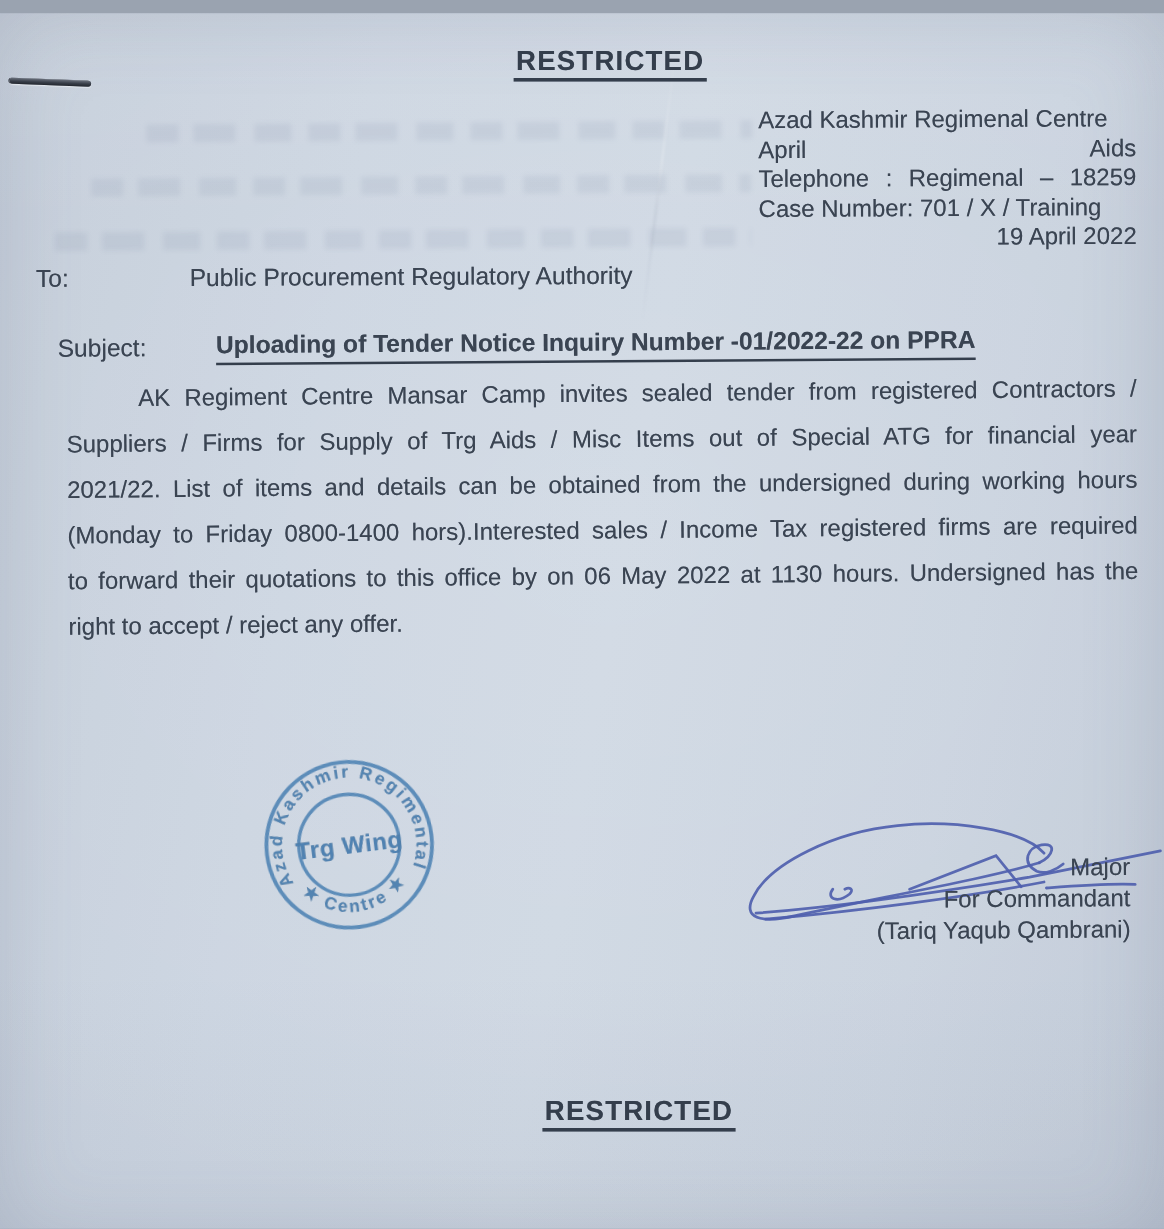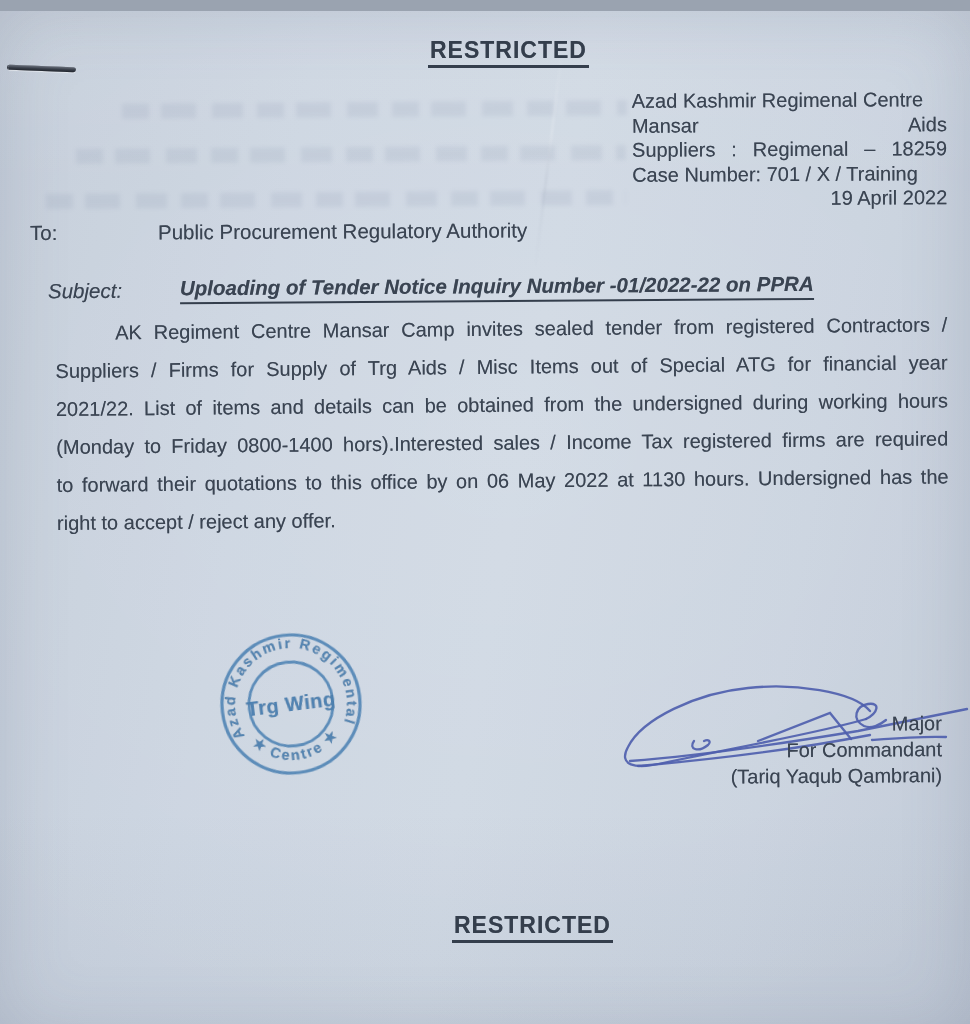--- a/index.html
+++ b/index.html
@@ -49,21 +49,21 @@
   
   .letterhead{
     position:absolute;left:632px;top:77px;width:315px;
     font-size:20px;line-height:24.6px;transform:rotate(-.3deg);
   }
   .lh-spread{display:flex;justify-content:space-between;}
   .lh-date{text-align:right;}
   
   .to-row{position:absolute;left:30px;top:210px;font-size:20.5px;transform:rotate(-.3deg);}
   .to-row .name{position:absolute;left:128px;top:0;white-space:nowrap;}
-  .subject-row{position:absolute;left:48px;top:268px;font-size:20.5px;transform:rotate(-.4deg);font-style:italic;}
+  .subject-row{position:absolute;left:48px;top:268px;font-size:20.5px;transform:rotate(-.4deg);}
   .subject-title{
     position:absolute;left:132px;top:-2px;white-space:nowrap;font-weight:bold;
     border-bottom:2.5px solid #343e4c;padding-bottom:2px;
   }
   
   .body-par{
     position:absolute;left:55px;top:303px;width:892px;
     font-size:20px;line-height:38px;transform:rotate(-.55deg);transform-origin:0 0;
   }
   .bline{text-align:justify;text-align-last:justify;}
@@ -89,25 +89,25 @@
   <div class="ghost g1"></div>
   <div class="ghost g2"></div>
   <div class="ghost g3"></div>
   <div class="crease"></div>
 
   <div class="restricted top">RESTRICTED</div>
 
   <div class="letterhead">
     <div>Azad Kashmir Regimenal Centre</div>
     <div class="lh-spread">
-      <span>Mansar</span>
+      <span>April</span>
       <span>Aids</span>
     </div>
     <div class="lh-spread">
-      <span>Suppliers</span>
+      <span>Telephone</span>
       <span>:</span>
       <span>Regimenal</span>
       <span>–</span>
       <span>18259</span>
     </div>
     <div>Case Number: 701 / X /  Training</div>
     <div class="lh-date">19 April 2022</div>
   </div>
 
   <div class="to-row">

